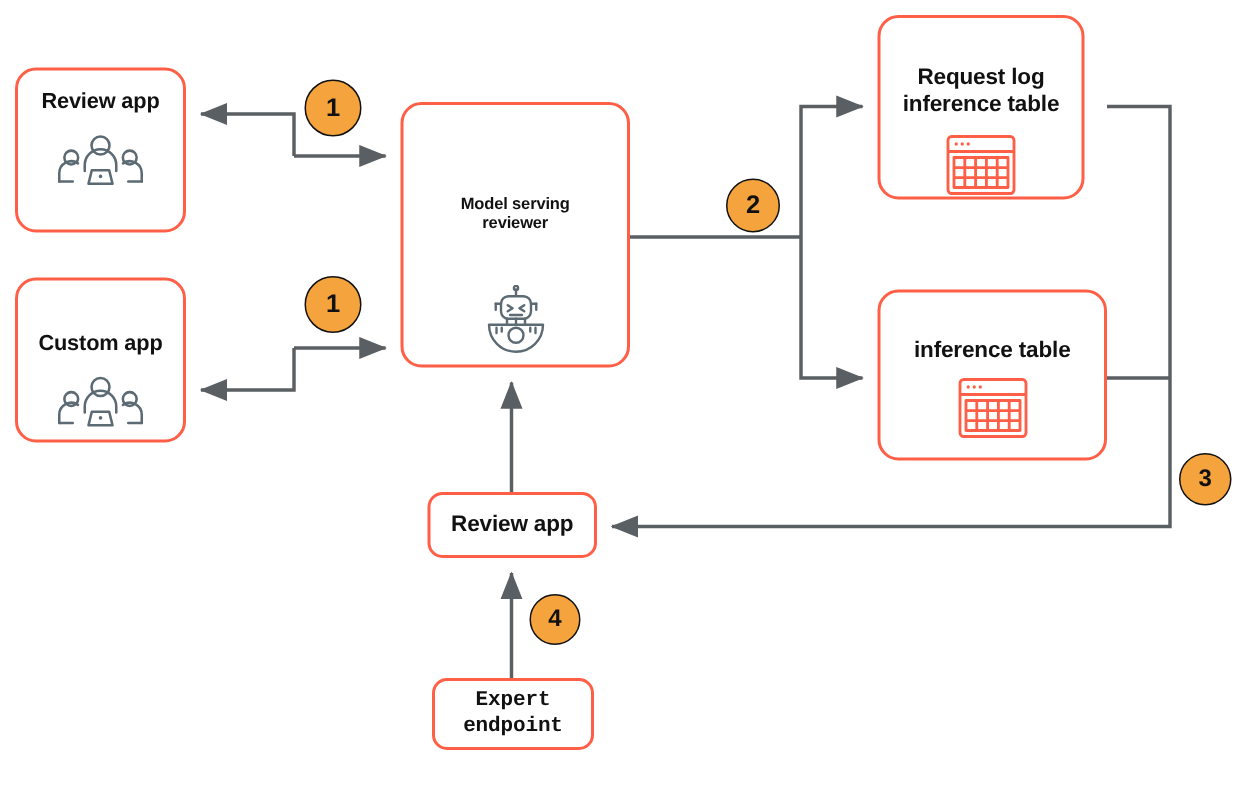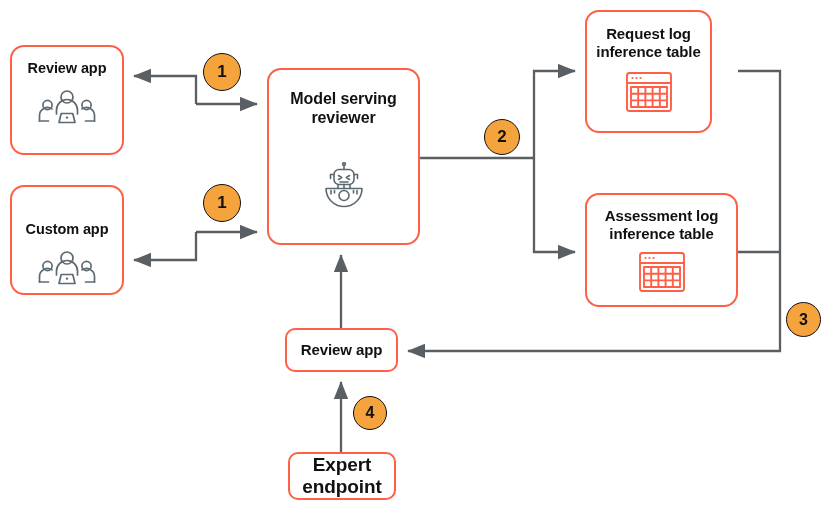--- a/index.html
+++ b/index.html
@@ -46,32 +46,32 @@
   }
   .node-icon {
     display: flex;
     align-items: center;
     justify-content: center;
   }
   
   #node-review-app-top   { left: 10px;  top: 45px;  width: 114px; height: 110px; padding-top: 13px; }
   #node-custom-app       { left: 10px;  top: 185px; width: 114px; height: 110px; padding-top: 31px; justify-content: center; }
   #node-endpoint         { left: 267px; top: 68px;  width: 153px; height: 177px; padding-top: 20px; }
-  #node-request-log      { left: 585px; top: 10px;  width: 127px; height: 123px; padding-top: 13px; }
+  #node-request-log      { left: 585px; top: 10px;  width: 138px; height: 123px; padding-top: 31px; }
   #node-assessment-log   { left: 585px; top: 193px; width: 153px; height: 114px; padding-top: 12px; }
   #node-review-app-bottom{ left: 285px; top: 328px; width: 113px; height: 44px; }
   #node-expert-reviewer  { left: 288px; top: 452px; width: 108px; height: 48px; }
 
   #node-review-app-top .node-title,
   #node-custom-app .node-title   { font-size: 14.5px; }
-  #node-endpoint .node-title     { font-size: 16px; }
+  #node-endpoint .node-title     { font-size: 11px; margin-top: 40px; }
   #node-request-log .node-title,
   #node-assessment-log .node-title { font-size: 15px; }
   #node-review-app-bottom .node-title { font-size: 15px; }
-  #node-expert-reviewer .node-title   { font-size: 19px; }
+  #node-expert-reviewer .node-title   { font-size: 14px; font-family: Liberation Mono, monospace; }
 
   #node-review-app-top .node-icon,
   #node-custom-app .node-icon    { margin-top: 12px; }
   #node-endpoint .node-icon      { margin-top: 34px; }
   #node-request-log .node-icon   { margin-top: 11px; }
   #node-assessment-log .node-icon{ margin-top: 9px; }
 
   .badge {
     position: absolute;
     box-sizing: border-box;
@@ -199,21 +199,21 @@
         <circle cx="15.5" cy="7" r="1.1" fill="#ff5f46" stroke="none"></circle>
         <rect x="6" y="16" width="36" height="20"></rect>
         <path d="M6,22.7 h36 M6,29.4 h36"></path>
         <path d="M13.2,16 v20 M20.4,16 v20 M27.6,16 v20 M34.8,16 v20"></path>
       </svg>
     </div>
   </div>
 
   <div class="node" id="node-assessment-log" style="border-color: rgb(255, 95, 70); background: rgb(255, 255, 255);">
     <div class="node-title">
-      <span>Assessment log</span><br>
+      <br>
       <span>inference table</span>
     </div>
     <div class="node-icon">
       <svg width="48" height="42" viewBox="0 0 48 42" fill="none" stroke="#ff5f46" stroke-width="1.9" stroke-linejoin="round">
         <rect x="2" y="2" width="44" height="38" rx="2.5"></rect>
         <path d="M2,12 h44"></path>
         <circle cx="7.5" cy="7" r="1.1" fill="#ff5f46" stroke="none"></circle>
         <circle cx="11.5" cy="7" r="1.1" fill="#ff5f46" stroke="none"></circle>
         <circle cx="15.5" cy="7" r="1.1" fill="#ff5f46" stroke="none"></circle>
         <rect x="6" y="16" width="36" height="20"></rect>

